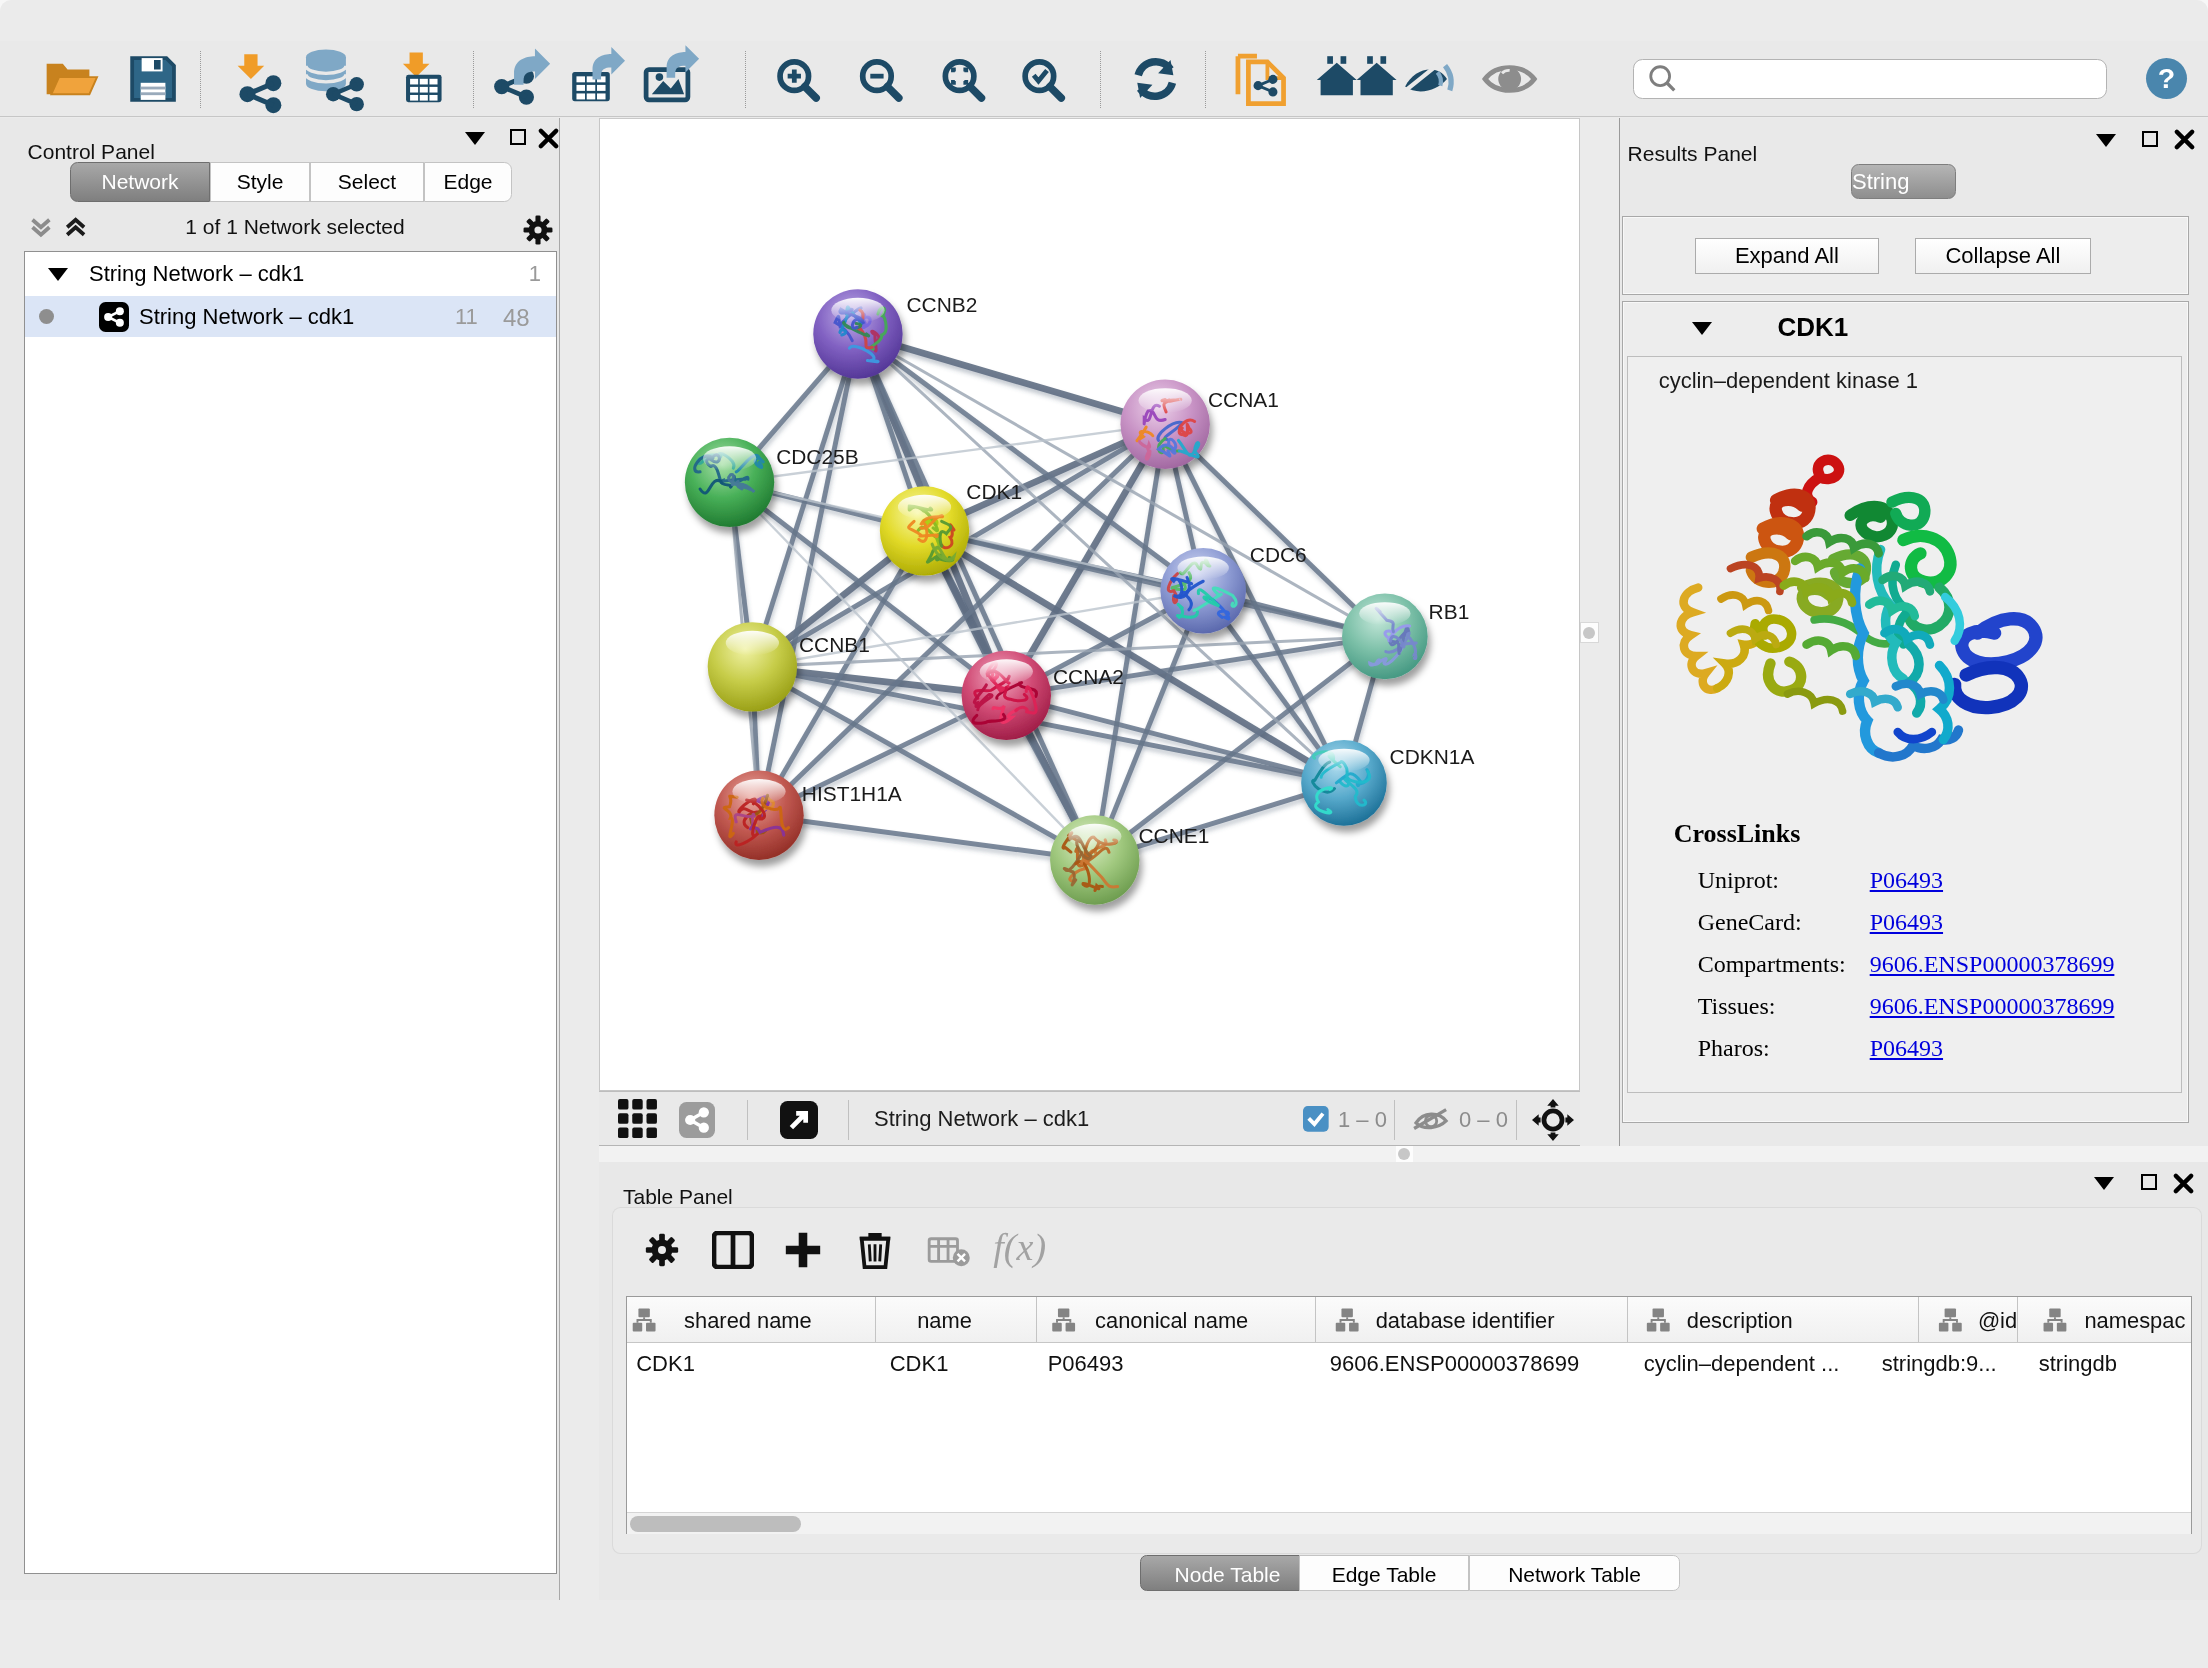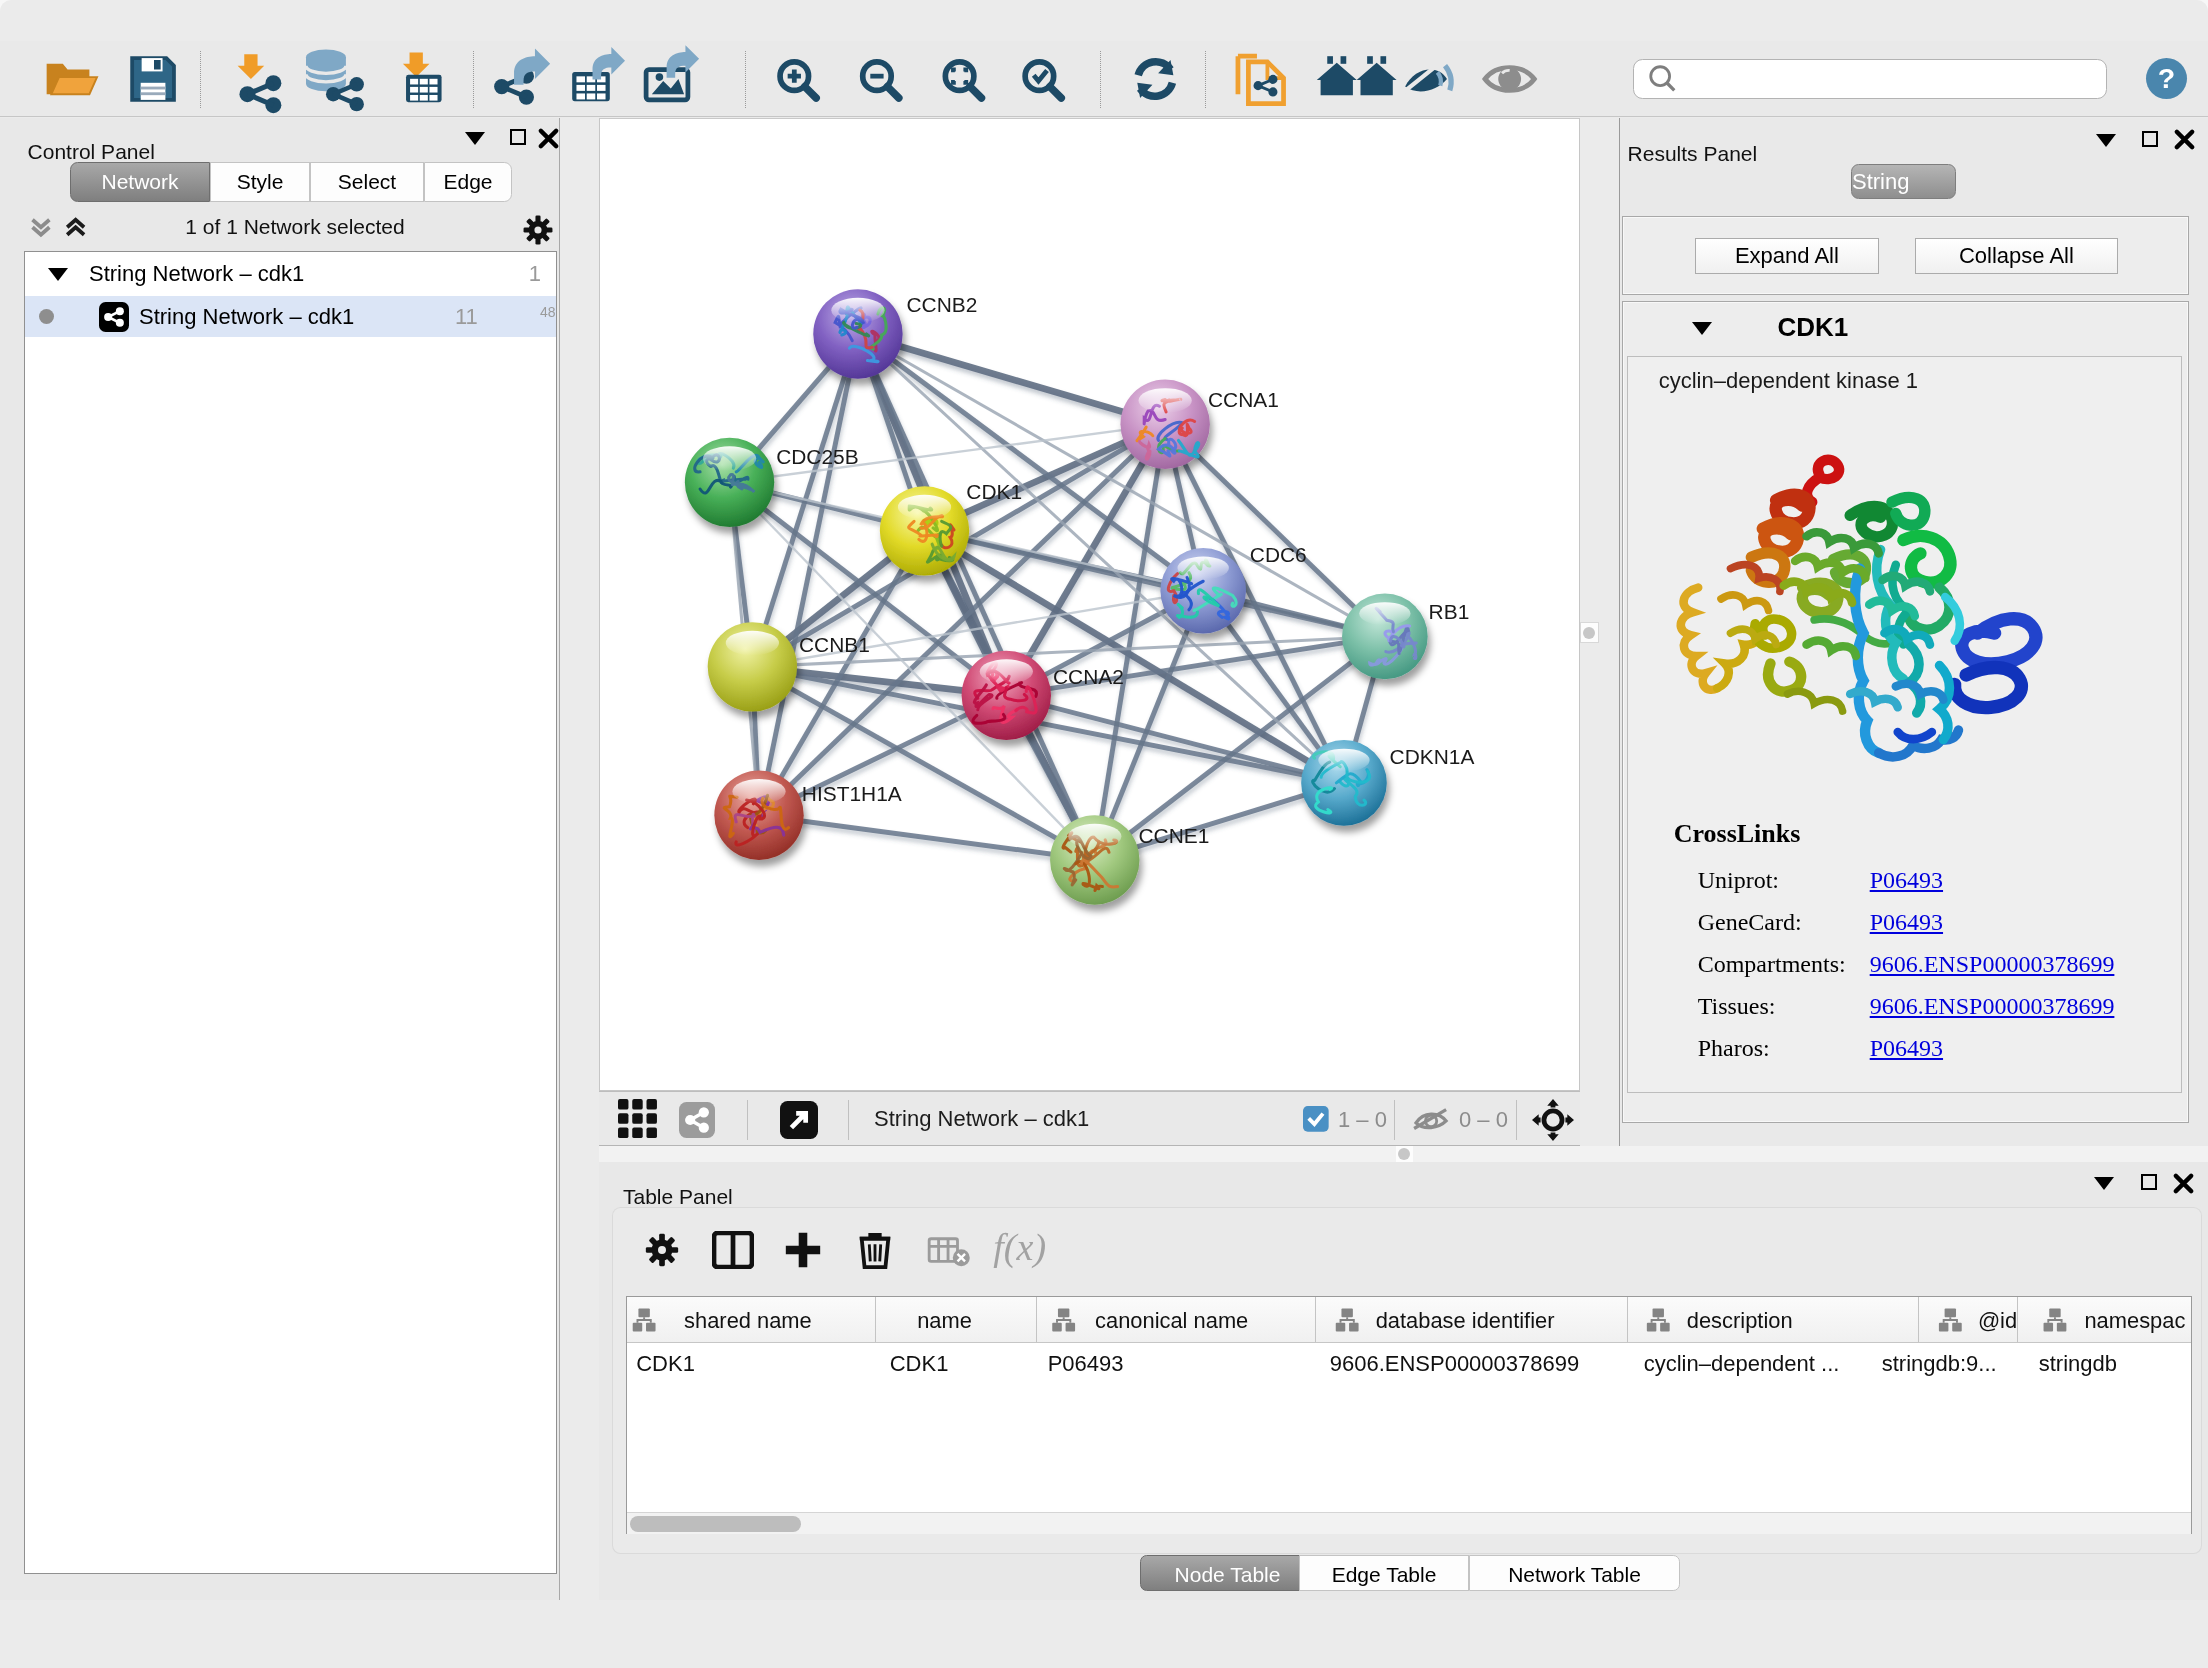--- a/index.html
+++ b/index.html
@@ -239,21 +239,21 @@
             <rect width="32" height="32" rx="7" fill="#000"></rect>
             <g transform="translate(16,16) scale(0.78)">
               <circle cx="-8" cy="0" r="5.5" fill="#fff"></circle>
               <circle cx="8" cy="-8" r="5.5" fill="#fff"></circle>
               <circle cx="8" cy="8" r="5.5" fill="#fff"></circle>
               <path d="M-8 0 L8 -8 M-8 0 L8 8" stroke="#fff" stroke-width="3.5"></path>
             </g>
           </svg>
         <div style="position:absolute;left:114px;top:7.6px;font-size:22px">String Network – cdk1</div>
         <div style="position:absolute;left:430px;top:7.6px;font-size:22px;color:#9a9a9a">11</div>
-        <div style="position:absolute;left:515px;top:7.6px;font-size:14px;color:#9a9a9a">48</div>
+        <div style="position:absolute;left:478px;top:7.6px;font-size:24px;color:#9a9a9a">48</div>
       </div>
     </div>
   </div>
   <div id="netcanvas">
     <svg width="981" height="973" viewBox="0 0 1031 1023">
       <defs>
         <linearGradient id="hl" x1="0" y1="0" x2="0" y2="1">
           <stop offset="0" stop-color="#fff" stop-opacity="0.95"></stop>
             <stop offset="1" stop-color="#fff" stop-opacity="0"></stop>
         </linearGradient>
@@ -565,21 +565,21 @@
   <div id="rpanel">
     <div class="paneltitle" style="position:absolute;left:7.6px;top:10.5px">Results Panel</div>
     <div class="trirt" style="position:absolute;left:476px;top:16px"></div>
     <div style="position:absolute;left:522px;top:13.3px;width:16px;height:16px;border:2.4px solid #000"></div>
     <svg width="21" height="21" style="position:absolute;left:554px;top:11.4px" viewBox="0 0 22 22">
         <path d="M3 3 L19 19 M19 3 L3 19" stroke="#000" stroke-width="4.5" stroke-linecap="round"></path>
       </svg>
     <div style="position:absolute;left:231px;top:46px;width:105px;height:35px;background:linear-gradient(#b5b5b5,#8e8e8e);border:1px solid #7e7e7e;border-radius:7.6px;color:#fff;font-size:22px;line-height:34px">String</div>
     <div class="rbox" style="top:98px;height:79px;left:1.9px;width:567px">
       <div class="btn" style="left:72px;top:21px;width:184px;line-height:34px">Expand All</div>
-      <div class="btn" style="left:292px;top:21px;width:203px;line-height:34px">Collapse All</div>
+      <div class="btn" style="left:292px;top:21px;width:176px;line-height:34px">Collapse All</div>
     </div>
     <div class="rbox" style="top:183px;height:822px;left:1.9px;width:567px">
       <div class="trirt" style="position:absolute;left:69px;top:20px"></div>
       <div style="position:absolute;left:0;top:9.5px;width:380px;text-align:center;font-size:26px;font-weight:bold">CDK1</div>
       <div style="position:absolute;left:3.8px;top:54px;width:555px;height:737px;background:#efefef;border:1px solid #bdbdbd">
         <div style="position:absolute;left:31px;top:11.4px;font-size:22px;color:#1a1a1a">cyclin–dependent kinase 1</div>
         <svg width="399" height="342" viewBox="0 0 420 360" style="position:absolute;left:36px;top:90px">
           <g fill="none" stroke-linecap="round">
             <path d="M164 30 C156 16 174 8 182 18 C190 28 176 38 164 32 C150 40 146 52 156 58" stroke="#cc1111" stroke-width="11"></path>
             <path d="M118 56 C140 44 158 52 152 70 C146 86 122 82 118 68 C114 54 136 52 146 62" stroke="#c03010" stroke-width="13"></path>

